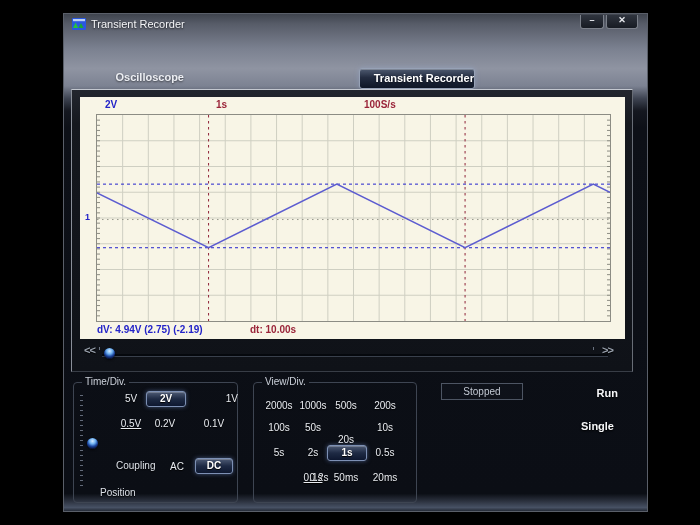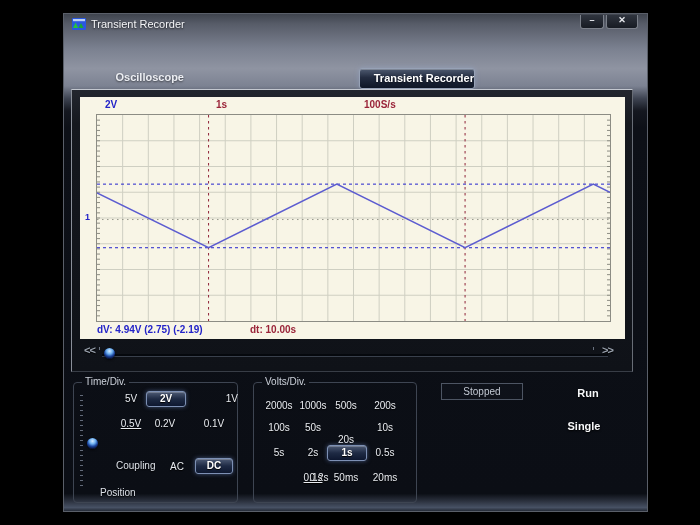--- a/index.html
+++ b/index.html
@@ -83,21 +83,21 @@
        box-shadow:0 1px 2px rgba(0,0,0,.6)}
   .ctl-label{position:absolute;font-size:10px;color:#dde1e8;text-shadow:0 1px 1px #000;white-space:nowrap}
   #coupling-label{left:42px;top:77px}
   #ac-opt{left:88px;top:76px;width:30px}
   #dc-opt{left:121px;top:75px;width:36px}
   #position-label{left:26px;top:104px}
   
   #status-panel{position:absolute;left:377px;top:369px;width:80px;height:15px;
        border:1px solid #4d5563;background:rgba(18,22,30,.45);color:#c3c9d3;
        font-size:10px;text-align:center;line-height:15px}
-  .action{position:absolute;width:60px;text-align:center;font-size:11px;font-weight:bold;
+  .action{position:absolute;width:60px;text-align:right;font-size:11px;font-weight:bold;
        color:#f6f7f9;text-shadow:0 1px 2px #000;cursor:default}
   #run-btn{left:494px;top:373px}
   #single-btn{left:490px;top:406px}
 </style>
 </head>
 <body>
 
 <div id="win">
 
   <div class="titlebar">
@@ -261,21 +261,21 @@
         <span class="opt" style="left: 67px; top: 33px; width: 48px;">0.2V</span>
         <span class="opt" style="left: 116px; top: 33px; width: 48px;">0.1V</span>
       </div>
     <span class="ctl-label" id="coupling-label">Coupling</span>
     <span class="opt" id="ac-opt">AC</span>
     <span class="opt sel" id="dc-opt">DC</span>
     <span class="ctl-label" id="position-label">Position</span>
   </div>
 
   <div class="gbox" id="time-box">
-    <span class="gbox-label">Volts/Div.</span>
+    <span class="gbox-label">View/Div.</span>
     <div id="time-grid">
         <span class="opt" style="left: 1px; top: 15px; width: 48px;">2000s</span>
         <span class="opt" style="left: 35px; top: 15px; width: 48px;">1000s</span>
         <span class="opt" style="left: 68px; top: 15px; width: 48px;">500s</span>
         <span class="opt" style="left: 107px; top: 15px; width: 48px;">200s</span>
         <span class="opt" style="left: 1px; top: 37px; width: 48px;">100s</span>
         <span class="opt" style="left: 35px; top: 37px; width: 48px;">50s</span>
         <span class="opt" style="left: 68px; top: 37px; width: 48px; margin-top: 12px;">20s</span>
         <span class="opt" style="left: 107px; top: 37px; width: 48px;">10s</span>
         <span class="opt" style="left: 1px; top: 62px; width: 48px;">5s</span>

